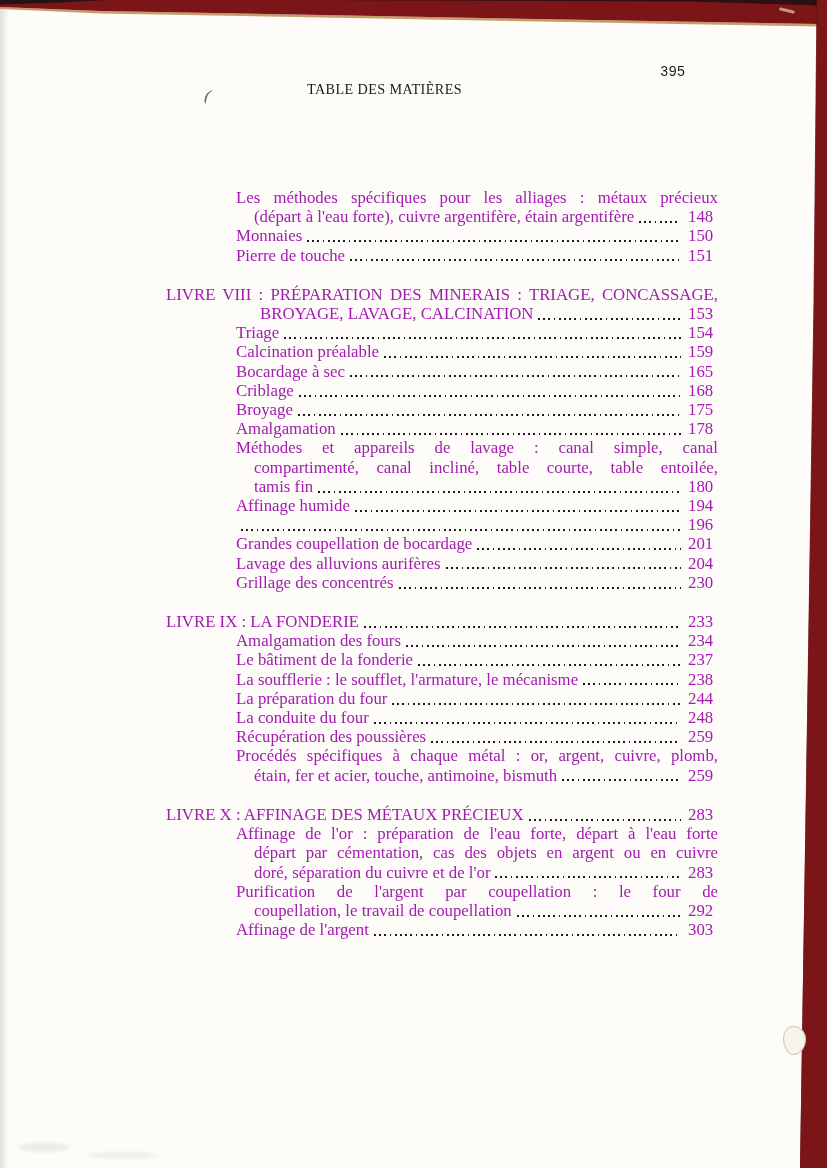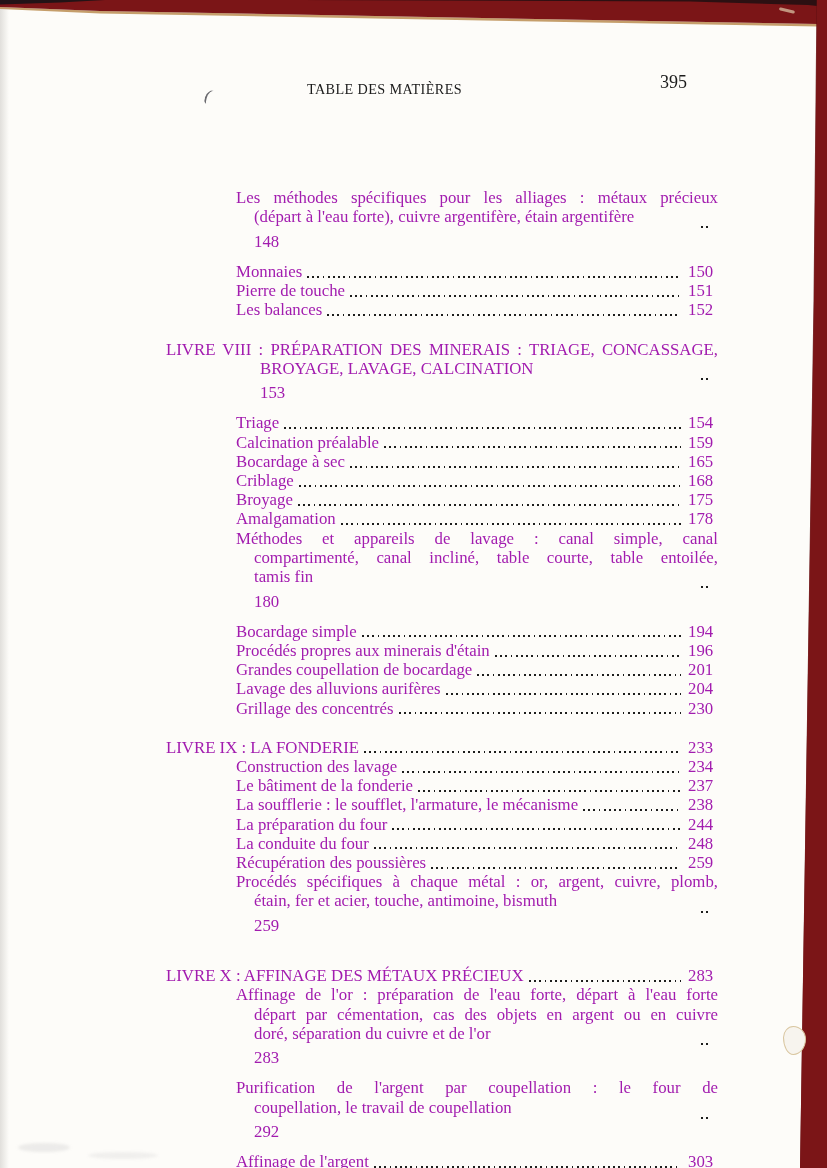--- a/index.html
+++ b/index.html
@@ -31,32 +31,32 @@
   #paper-chip{left:783px;top:1026px;width:21px;height:27px;background:#f7f4ee;
     border:1.5px solid #d9c6a0;border-radius:45% 55% 55% 45% / 40% 45% 55% 60%;}
   #stray-mark{left:205px;top:90px;width:9px;height:15px;
     border-left:2.5px solid rgba(70,70,78,.8);
     border-radius:70% 0 0 30% / 60% 0 0 40%;transform:rotate(16deg);}
   .smudge{background:rgba(140,140,148,.15);border-radius:50%;filter:blur(1.5px);}
   #smudge-1{left:18px;top:1143px;width:52px;height:9px;}
   #smudge-2{left:88px;top:1152px;width:70px;height:7px;background:rgba(140,140,148,.11);}
   
   #page-title{position:absolute;left:307px;top:81px;font-size:14.2px;letter-spacing:.4px;white-space:nowrap;}
-  #page-folio{position:absolute;left:660px;top:72px;font-size:18px;}
+  #page-folio{position:absolute;left:660px;top:64px;font-size:14px;font-family:Liberation Mono, monospace;}
   
   #toc{position:absolute;left:166px;top:188px;width:552px;
        font-size:16.8px;line-height:19.2px;}
   .entry{}
   .entry.book{margin-top:20px;}
   .line{min-height:19.2px;}
   .jline{text-align:justify;text-align-last:justify;}
   .sub .i0{padding-left:70px;}
-  .sub .cont{padding-left:88px;flex-direction:column;}
+  .sub .cont{padding-left:88px;}
   .book .i0{padding-left:0;}
-  .book .cont{padding-left:94px;flex-direction:column;}
+  .book .cont{padding-left:94px;}
   .lline{display:flex;align-items:baseline;}
   .lline .txt{flex:0 0 auto;white-space:pre;}
   .dots{flex:1 1 auto;min-width:10px;align-self:flex-end;height:2px;
     margin:0 7px 3.5px 5px;
     background-image:repeating-linear-gradient(to right,#1d1d1d 0 1.8px,transparent 1.8px 5.2px);}
   .pg{flex:0 0 30px;}
 </style>
 </head>
 <body>
 
@@ -94,27 +94,20 @@
           <span class="pg">150</span>
         </div>
       </div>
       <div class="entry sub">
         <div class="line lline i0">
           <span class="txt">Pierre de touche</span>
           <span class="dots"></span>
           <span class="pg">151</span>
         </div>
       </div>
-      <div class="entry sub">
-        <div class="line lline i0">
-          <span class="txt">Les balances</span>
-          <span class="dots"></span>
-          <span class="pg">152</span>
-        </div>
-      </div>
       <div class="entry book">
         <div class="line jline i0">LIVRE VIII : PRÉPARATION DES MINERAIS : TRIAGE, CONCASSAGE,</div>
         <div class="line lline cont">
           <span class="txt">BROYAGE, LAVAGE, CALCINATION</span>
           <span class="dots"></span>
           <span class="pg">153</span>
         </div>
       </div>
       <div class="entry sub">
         <div class="line lline i0">
@@ -162,28 +155,27 @@
         <div class="line jline i0">Méthodes et appareils de lavage : canal simple, canal</div>
         <div class="line jline cont">compartimenté, canal incliné, table courte, table entoilée,</div>
         <div class="line lline cont">
           <span class="txt">tamis fin</span>
           <span class="dots"></span>
           <span class="pg">180</span>
         </div>
       </div>
       <div class="entry sub">
         <div class="line lline i0">
-          <span class="txt">Bocardage simple</span>
+          <span class="txt">Affinage humide</span>
           <span class="dots"></span>
           <span class="pg">194</span>
         </div>
       </div>
       <div class="entry sub">
         <div class="line lline i0">
-          <span class="txt">Procédés propres aux minerais d'étain</span>
           <span class="dots"></span>
           <span class="pg">196</span>
         </div>
       </div>
       <div class="entry sub">
         <div class="line lline i0">
           <span class="txt">Grandes coupellation de bocardage</span>
           <span class="dots"></span>
           <span class="pg">201</span>
         </div>
@@ -204,21 +196,21 @@
       </div>
       <div class="entry book">
         <div class="line lline i0">
           <span class="txt">LIVRE IX : LA FONDERIE</span>
           <span class="dots"></span>
           <span class="pg">233</span>
         </div>
       </div>
       <div class="entry sub">
         <div class="line lline i0">
-          <span class="txt">Construction des lavage</span>
+          <span class="txt">Amalgamation des fours</span>
           <span class="dots"></span>
           <span class="pg">234</span>
         </div>
       </div>
       <div class="entry sub">
         <div class="line lline i0">
           <span class="txt">Le bâtiment de la fonderie</span>
           <span class="dots"></span>
           <span class="pg">237</span>
         </div>

